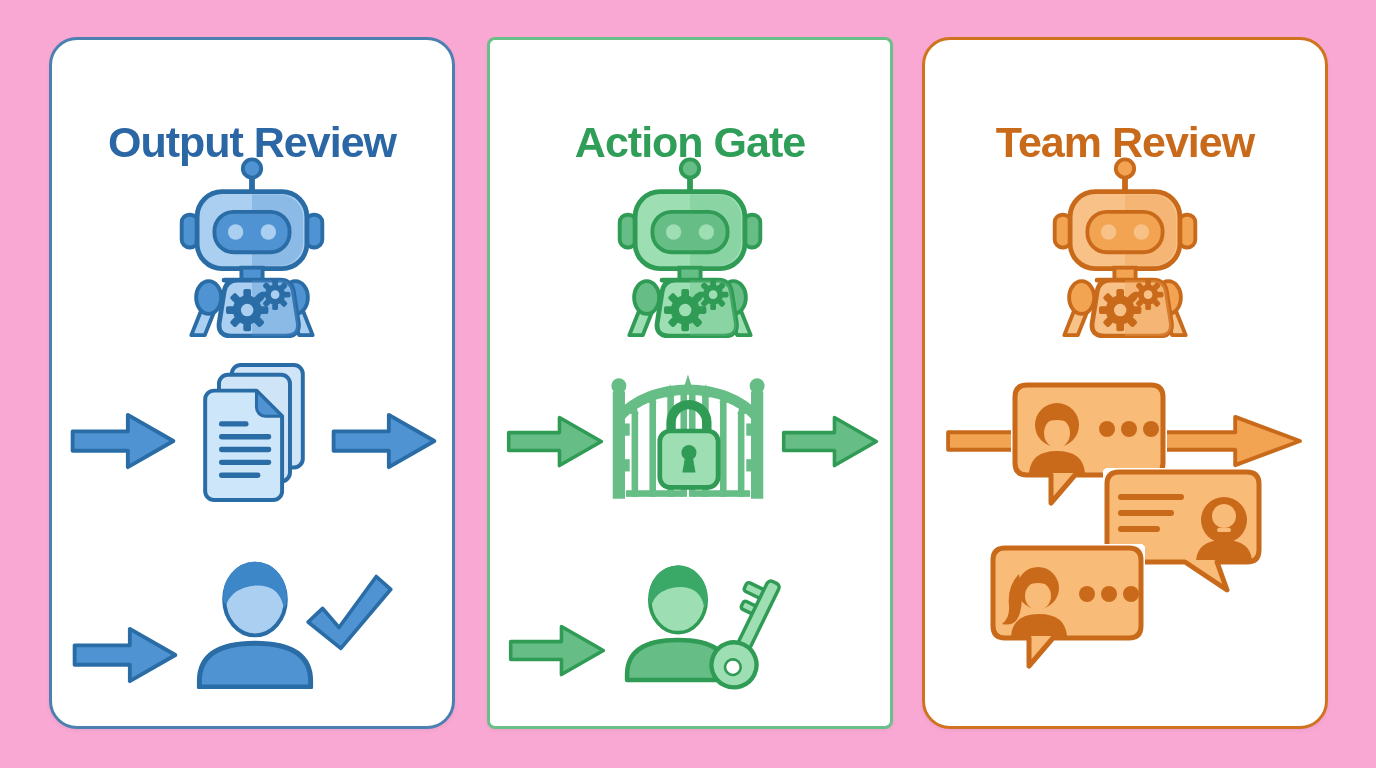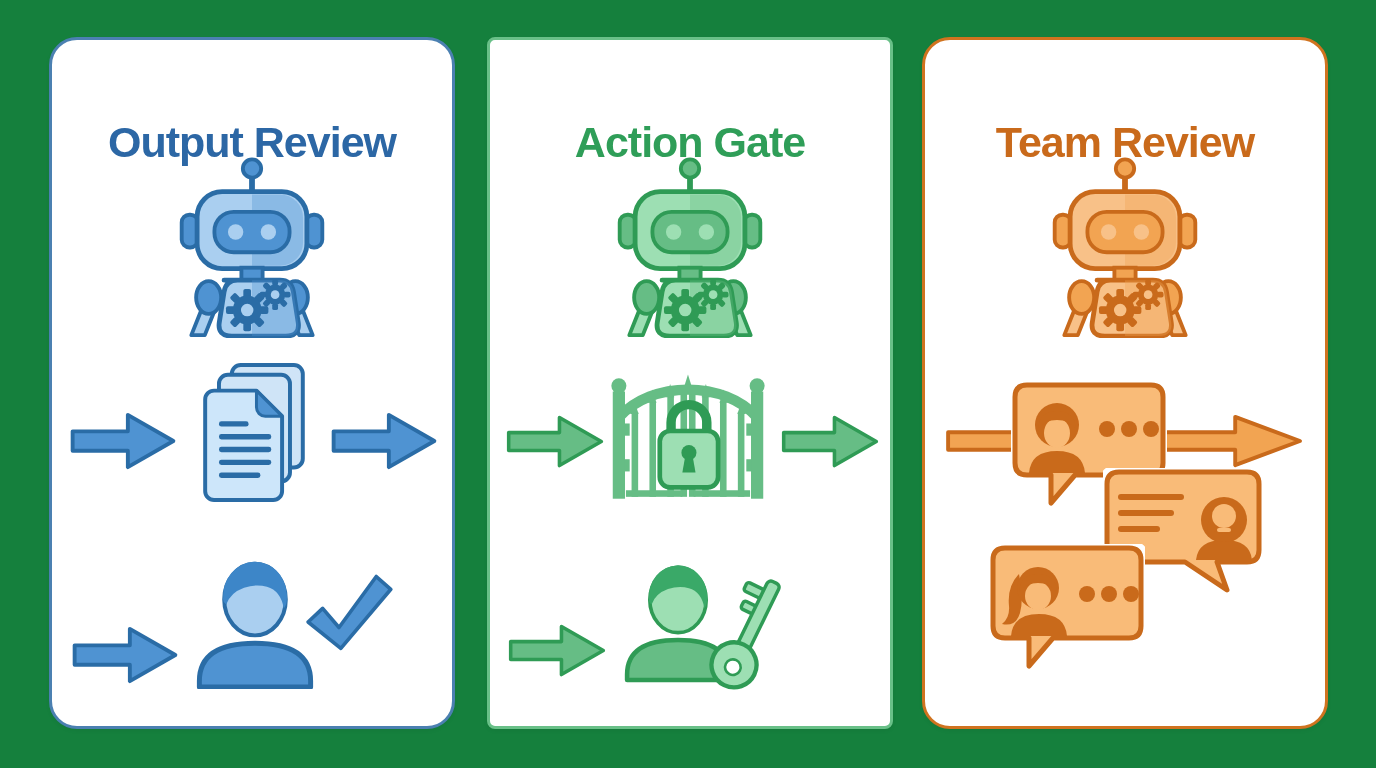--- a/index.html
+++ b/index.html
@@ -1,17 +1,17 @@
 <!DOCTYPE html>
 <html><head>
 <meta charset="utf-8">
 <style>
   html,body{margin:0;padding:0;}
   body{font-family:"Liberation Sans", sans-serif; background:#eceae7;}
-  .canvas{position:relative;width:1376px;height:768px;background:#15803d;overflow:hidden;}
+  .canvas{position:relative;width:1376px;height:768px;background:#f9a8d4;overflow:hidden;}
   .panel{position:absolute;top:37px;width:406px;height:692px;background:#ffffff;
          border:3.5px solid var(--border);border-radius:28px;box-sizing:border-box;
          box-shadow:0 2px 4px rgba(0,0,0,0.05);}
   .panel-title{position:absolute;top:78px;left:0;width:100%;text-align:center;
          font-size:43px;font-weight:700;letter-spacing:-1px;color:var(--title);}
   .abs{position:absolute;display:block;}
   svg{display:block;overflow:visible;}
   .p1{left:49px;} .p2{left:487px;border-radius:8px;} .p3{left:922px;}
   
   .z1{z-index:1}.z2{z-index:2}.z3{z-index:3}.z4{z-index:4}

